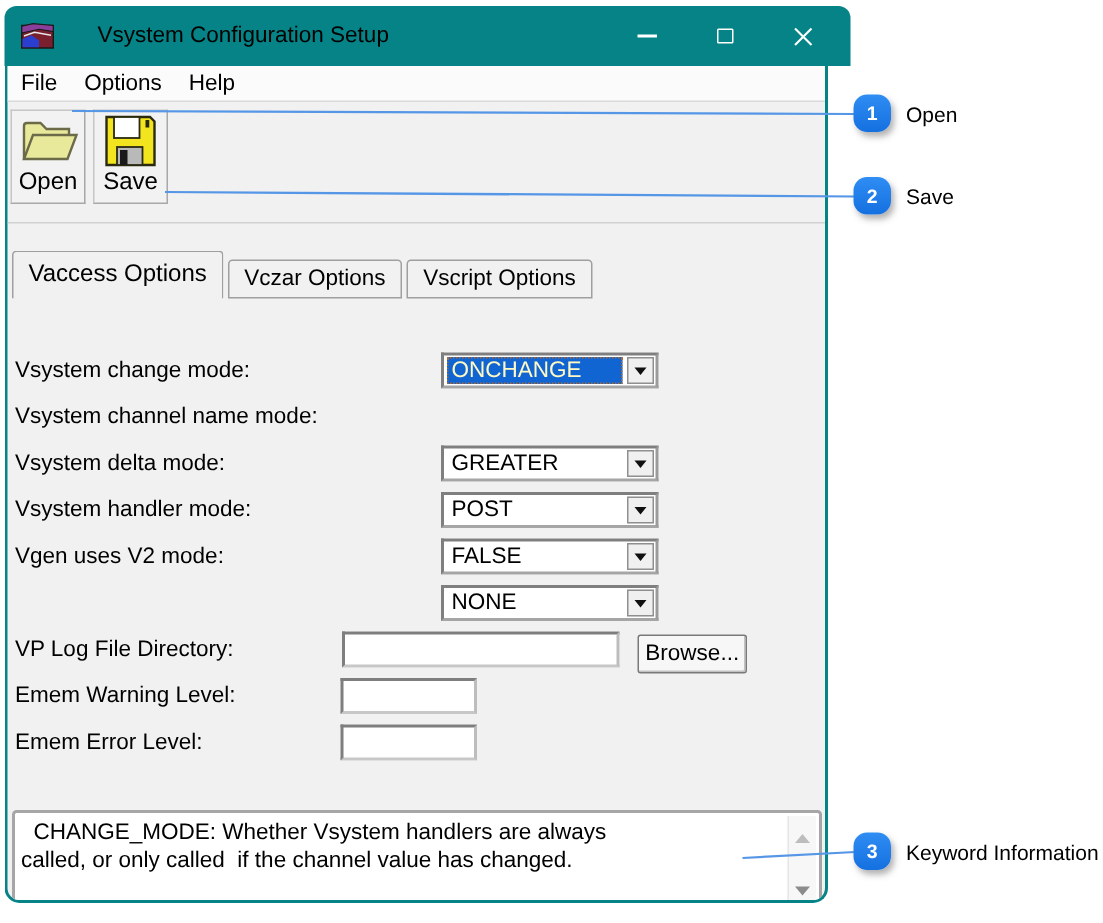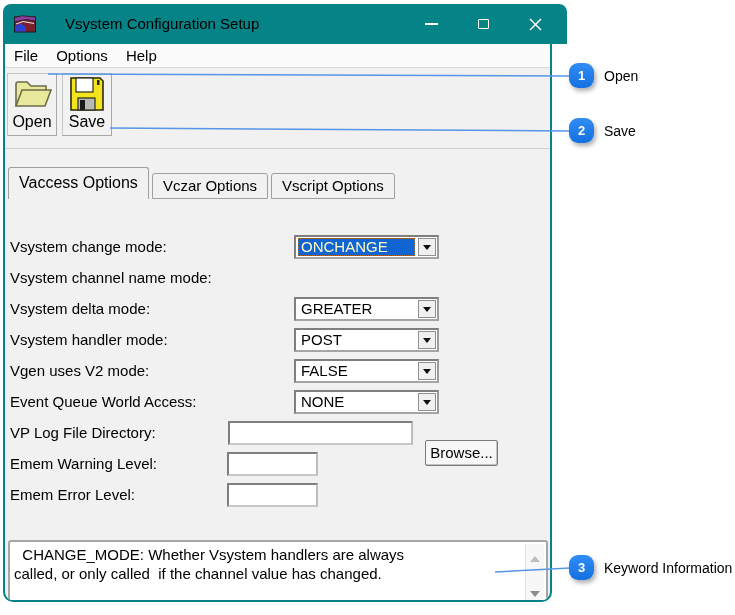--- a/index.html
+++ b/index.html
@@ -90,21 +90,21 @@
     font-family:"Liberation Sans", sans-serif; font-size:15px; padding:0 4px;
   }
   .txt-vplog { left:223px; top:377px; width:185px; height:24px; }
   .txt-warn  { left:222px; top:408px; width:91px;  height:24px; }
   .txt-err   { left:222px; top:439px; width:91px;  height:24px; }
 
   .browse-btn {
     position:absolute; left:420px; top:379px; width:73px; height:26px;
     background:#f7f7f7; border:1px solid #7a7a7a; border-radius:2px;
     box-shadow:inset -1px -1px 0 #c2c2c2; font-family:"Liberation Sans", sans-serif;
-    font-size:15px; text-align:center; line-height:24px;margin-top:17px;
+    font-size:15px; text-align:center; line-height:24px;
   }
 
   
   .info-box {
     position:absolute; left:3px; top:496px; width:540px; height:68px;
     background:#fff; border:2px solid #a6a6a6; border-radius:3px;
   }
   .info-text { position:absolute; left:4px; top:3px; right:24px; }
   .info-line { white-space:pre; font-size:15px; line-height:19px; }
   .info-sb {
@@ -227,21 +227,20 @@
     </div>
 
     <span class="form-label t4">Vgen uses V2 mode:</span>
     <div class="combo t4">
       <span class="combo-value">FALSE</span>
       <span class="combo-arrow-btn">
           <span class="tri-down"></span>
         </span>
     </div>
 
-    <span class="form-label t5">Event Queue World Access:</span>
     <div class="combo t5">
       <span class="combo-value">NONE</span>
       <span class="combo-arrow-btn">
           <span class="tri-down"></span>
         </span>
     </div>
 
     <span class="form-label t6">VP Log File Directory:</span>
     <input class="txt txt-vplog" type="text" value="" style="">
     <button class="browse-btn">Browse...</button>

